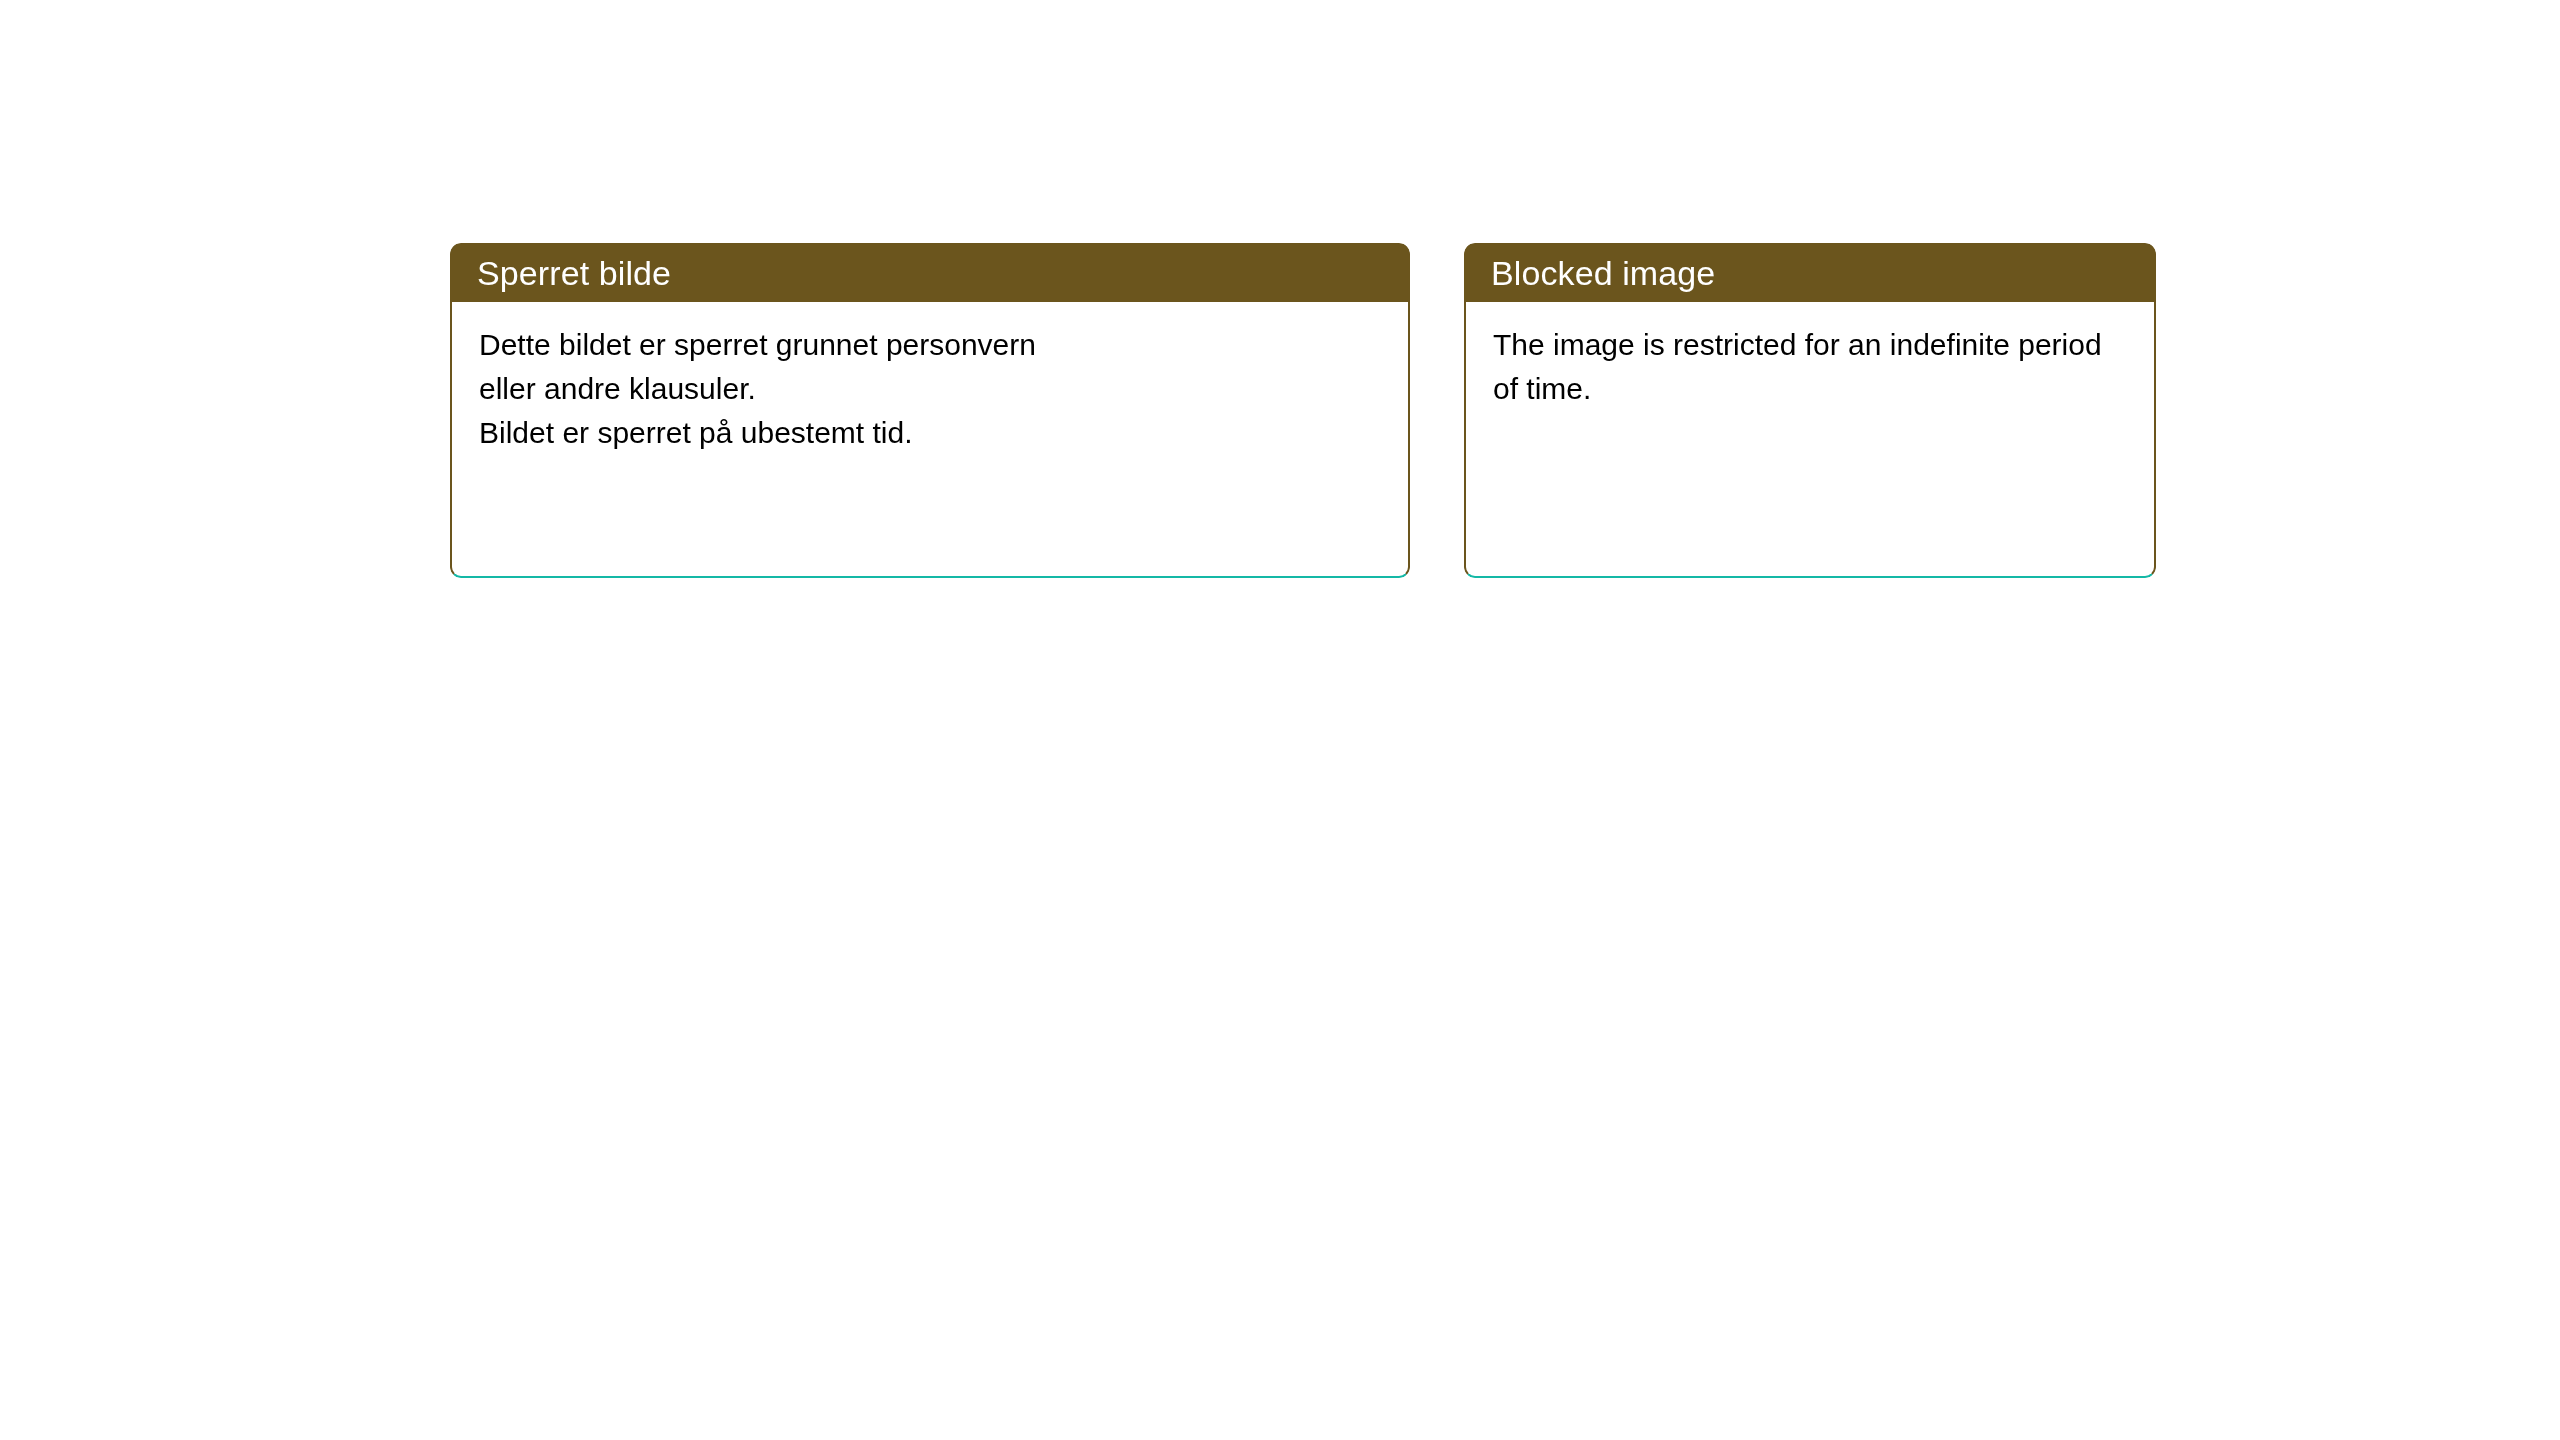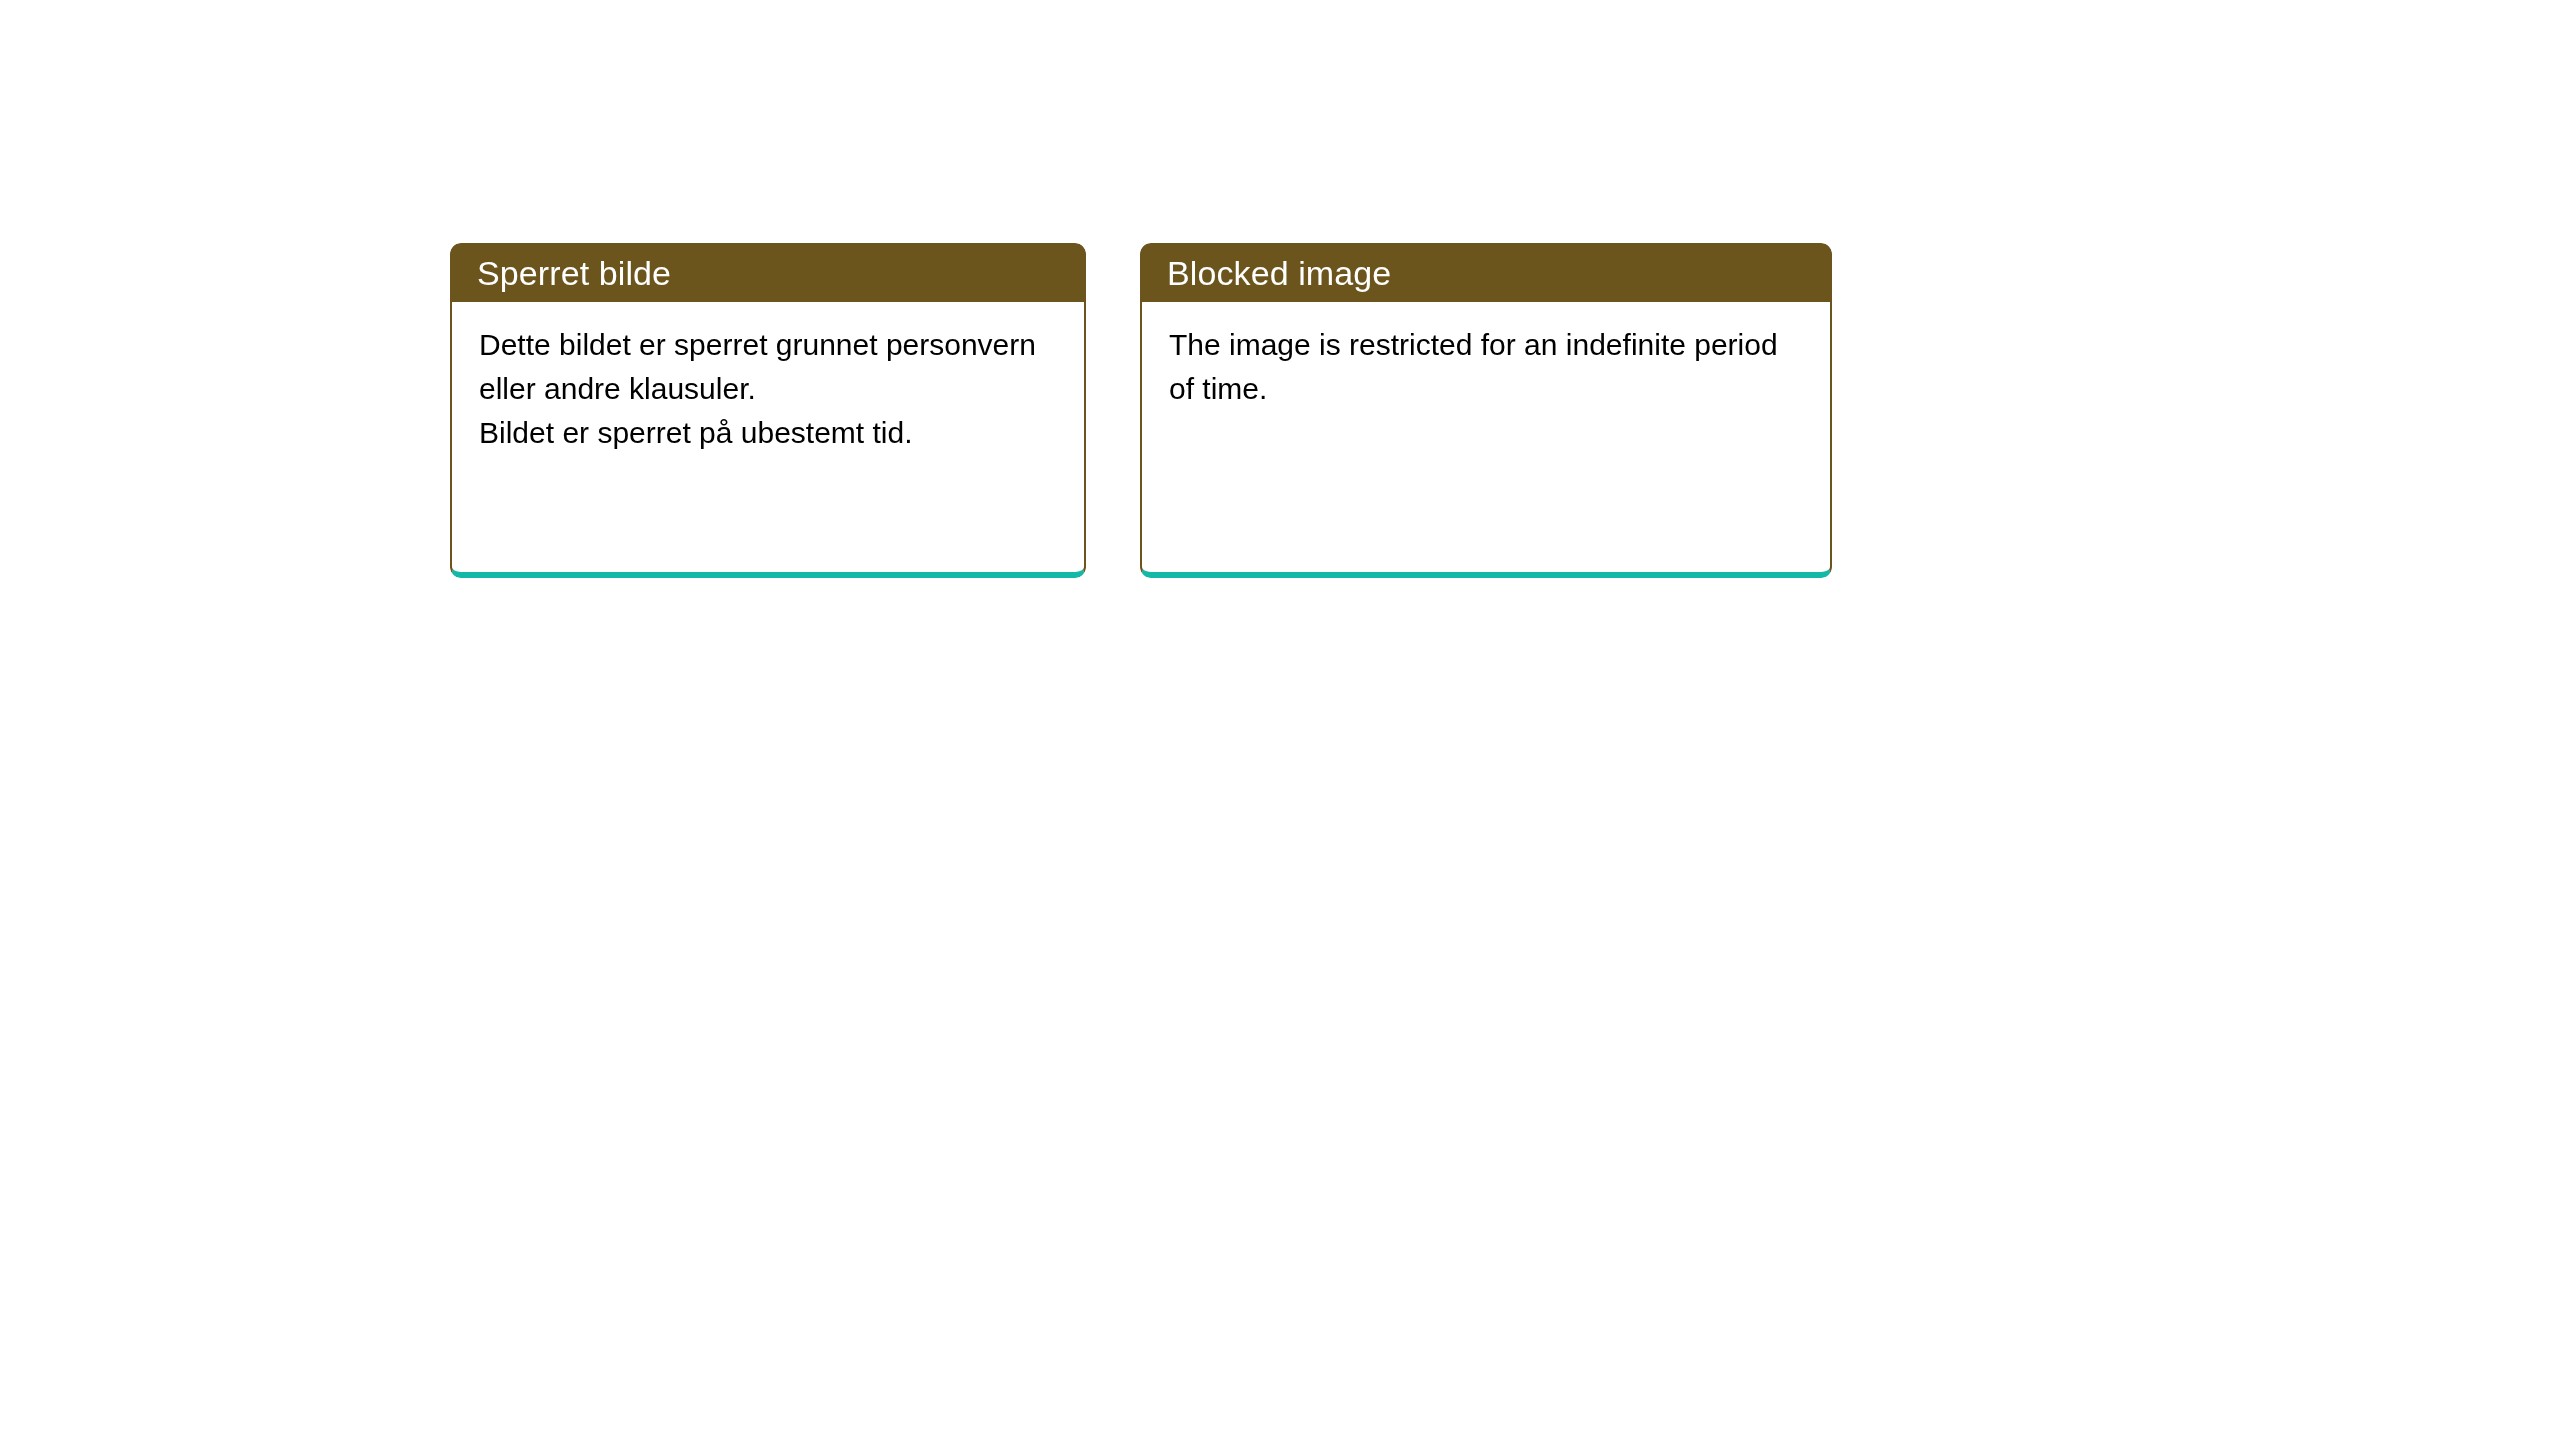--- a/index.html
+++ b/index.html
@@ -29,21 +29,21 @@
     left: 450px;
     top: 243px;
     display: flex;
     flex-direction: row;
     align-items: flex-start;
     gap: 54px;
   }
 
   .notice-card {
     box-sizing: border-box;
-    width: 636px;
+    width: 960px;
     min-height: 335px;
     display: flex;
     flex-direction: column;
     background: #ffffff;
     border-radius: 11px;
     overflow: hidden;
   }
 
   .notice-card.card-en {
     width: 692px;
@@ -69,21 +69,21 @@
     letter-spacing: 0.1px;
     white-space: nowrap;
   }
 
   .card-body {
     box-sizing: border-box;
     flex: 1 1 auto;
     background: #ffffff;
     border-left: 2px solid #6b551d;
     border-right: 2px solid #6b551d;
-    border-bottom: 6px solid #14b8a6;
+    border-bottom: 2px solid #14b8a6;
     border-bottom-left-radius: 11px;
     border-bottom-right-radius: 11px;
     padding: 21px 26px 28px 27px;
   }
 
   .card-paragraph {
     color: #000000;
     font-size: 30px;
     line-height: 44px;
     font-weight: 400;

